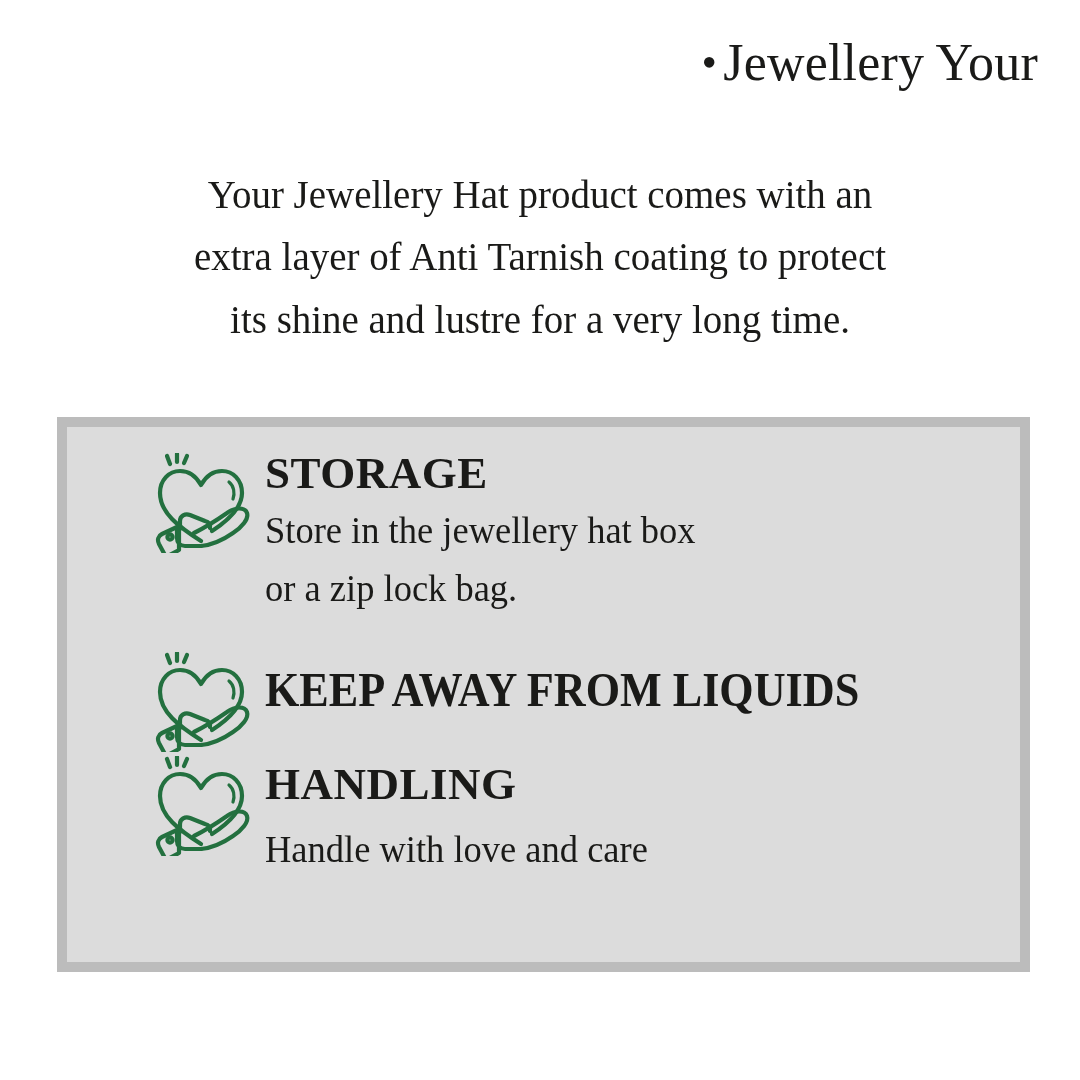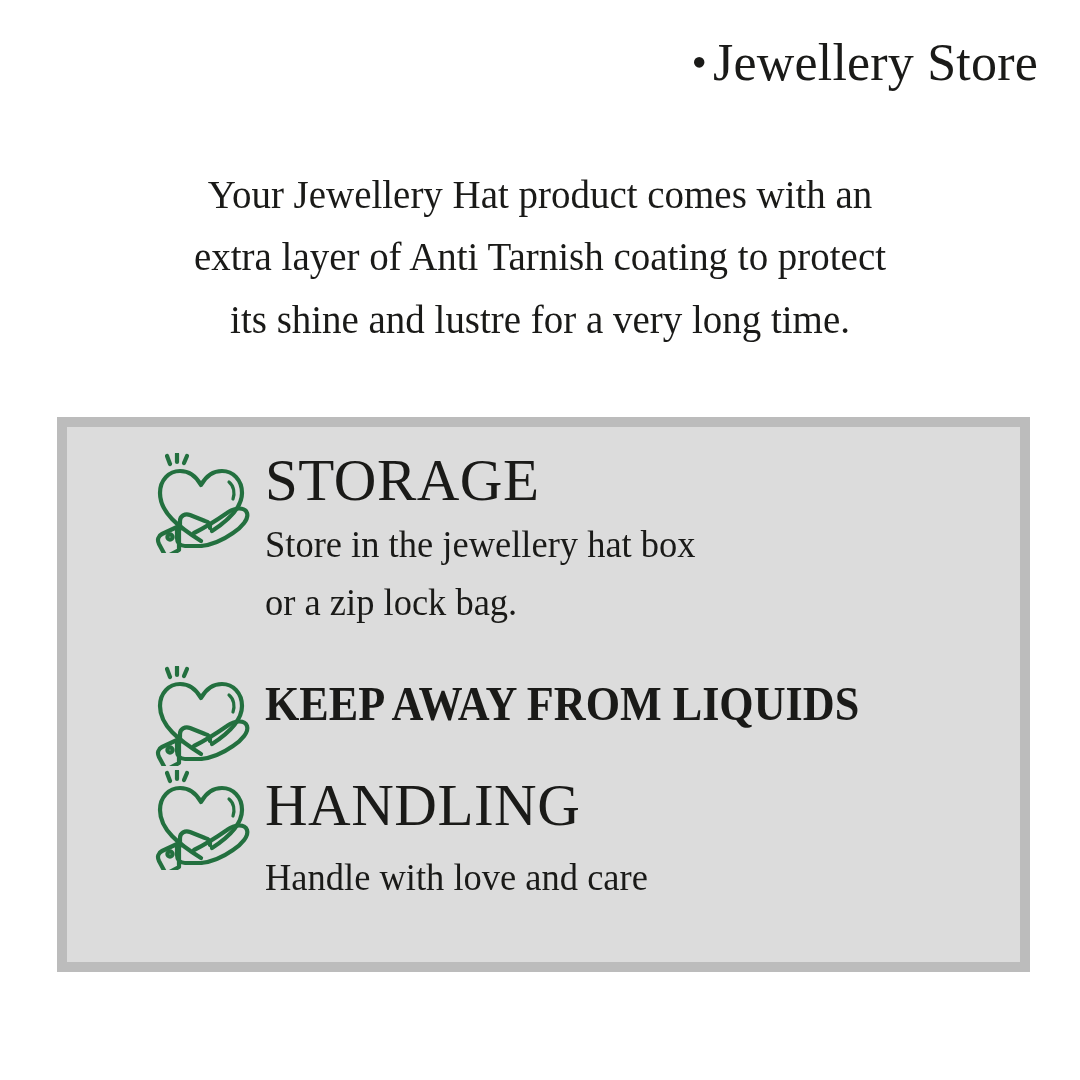--- a/index.html
+++ b/index.html
@@ -87,25 +87,26 @@
   }
   .care-icon svg { display: block; width: 104px; height: 100px; }
 
   .care-text {
     flex: 1 1 auto;
     min-width: 0;
     padding-top: 6px;
   }
 
   .care-heading {
-    font-size: 59px;
+    font-size: 45px;
     line-height: 1.0;
     letter-spacing: 0.5px;
     margin: 0 0 6px 0;
     white-space: nowrap;
+    font-weight: bold;
   }
   .care-heading.cond {
     font-weight: bold;
     font-size: 48px;
     transform: scaleX(0.92);
     transform-origin: left center;
     letter-spacing: 0px;
   }
 
   .care-desc {
@@ -120,21 +121,21 @@
   
   .item-storage  .care-text { padding-top: 2px; }
   .item-handling .care-text { padding-top: 10px; }
   .item-handling .care-heading { margin-bottom: 14px; }
   .item-liquids  .care-text { padding-top: 18px; }
 </style>
 </head>
 <body>
 
 <div class="page-title">
-  <span class="bullet">•</span><span>Jewellery Store</span>
+  <span class="bullet">•</span><span>Jewellery Your</span>
 </div>
 
 <div class="intro">
   <span class="line">Your Jewellery Hat product comes with an</span>
   <span class="line">extra layer of Anti Tarnish coating to protect</span>
   <span class="line">its shine and lustre for a very long time.</span>
 </div>
 
 <div class="care-panel">
   <div class="care-list">

